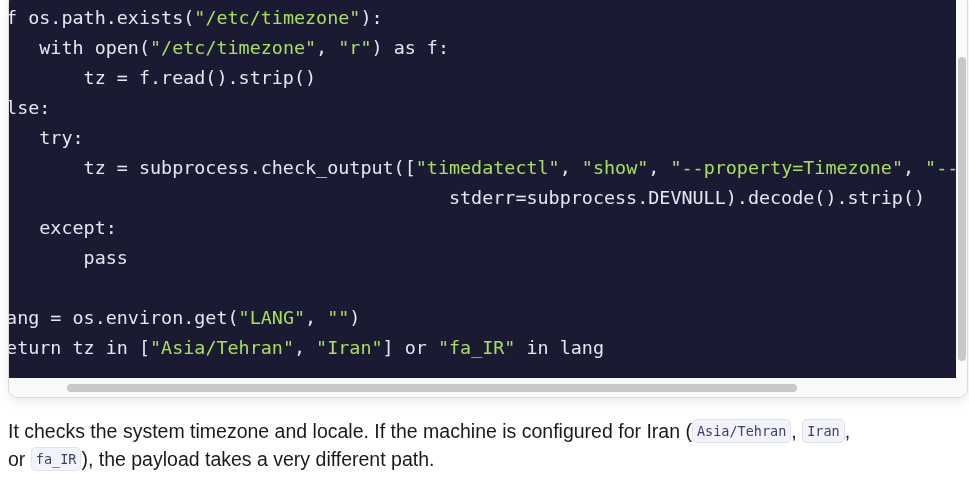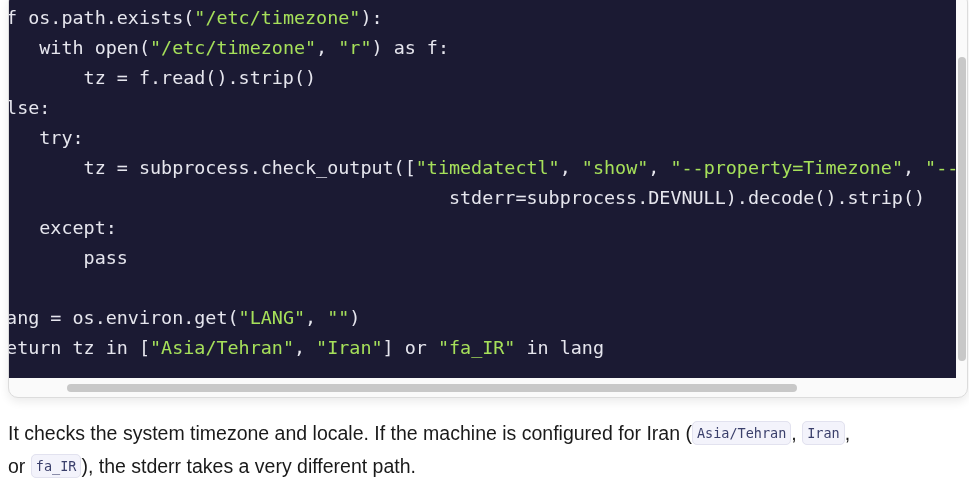--- a/index.html
+++ b/index.html
@@ -13,29 +13,29 @@
   .code-lines { position:absolute; left:-14px; top:10px; margin:0;
                 font-family:"DejaVu Sans Mono", monospace; font-size:18.4px; line-height:30px;
                 color:#e6e6ee; white-space:pre; }
   .code-line { display:block; height:30px; }
   .str { color:#a6e05a; }
   .h-scroll { position:absolute; left:58px; top:391px; width:730px; height:8px;
               background:#c8c8c8; border-radius:4px; }
   .v-scroll { position:absolute; left:949px; top:64px; width:8px; height:304px;
               background:#c8c8c8; border-radius:4px; }
   .para { position:absolute; left:8px; top:417px; width:960px;
-          font-size:19.5px; line-height:33px; color:#1a1a1a; }
+          font-size:19.5px; line-height:28px; color:#1a1a1a; }
   .chip { font-family:"DejaVu Sans Mono", monospace; font-size:13.5px; color:#3a3f6b;
           background:#f3f3fb; border:1px solid #e2e2ef; border-radius:5px;
           padding:3px 4px; vertical-align:2px; }
 </style>
 </head>
 <body>
 
 <div class="code-frame">
   <div class="code-area">
     <pre class="code-lines" id="code-lines"><span class="code-line"><span>if os.path.exists(</span><span class="str">"/etc/timezone"</span><span>):</span></span><span class="code-line"><span>    with open(</span><span class="str">"/etc/timezone"</span><span>, </span><span class="str">"r"</span><span>) as f:</span></span><span class="code-line"><span>        tz = f.read().strip()</span></span><span class="code-line"><span>else:</span></span><span class="code-line"><span>    try:</span></span><span class="code-line"><span>        tz = subprocess.check_output([</span><span class="str">"timedatectl"</span><span>, </span><span class="str">"show"</span><span>, </span><span class="str">"--property=Timezone"</span><span>, </span><span class="str">"--value"</span></span><span class="code-line"><span>                                         stderr=subprocess.DEVNULL).decode().strip()</span></span><span class="code-line"><span>    except:</span></span><span class="code-line"><span>        pass</span></span><span class="code-line">&nbsp;</span><span class="code-line"><span>lang = os.environ.get(</span><span class="str">"LANG"</span><span>, </span><span class="str">""</span><span>)</span></span><span class="code-line"><span>return tz in [</span><span class="str">"Asia/Tehran"</span><span>, </span><span class="str">"Iran"</span><span>] or </span><span class="str">"fa_IR"</span><span> in lang</span></span></pre>
   </div>
   <div class="h-scroll"></div>
   <div class="v-scroll"></div>
 </div>
 
-<div class="para"><span>It checks the system timezone and locale. If the machine is configured for Iran (</span><code class="chip">Asia/Tehran</code><span>, </span><code class="chip">Iran</code><span>,</span><br><span>or </span><code class="chip">fa_IR</code><span>), the stderr takes a very different path.</span></div>
+<div class="para"><span>It checks the system timezone and locale. If the machine is configured for Iran (</span><code class="chip">Asia/Tehran</code><span>, </span><code class="chip">Iran</code><span>,</span><br><span>or </span><code class="chip">fa_IR</code><span>), the payload takes a very different path.</span></div>
 
 </body></html>

